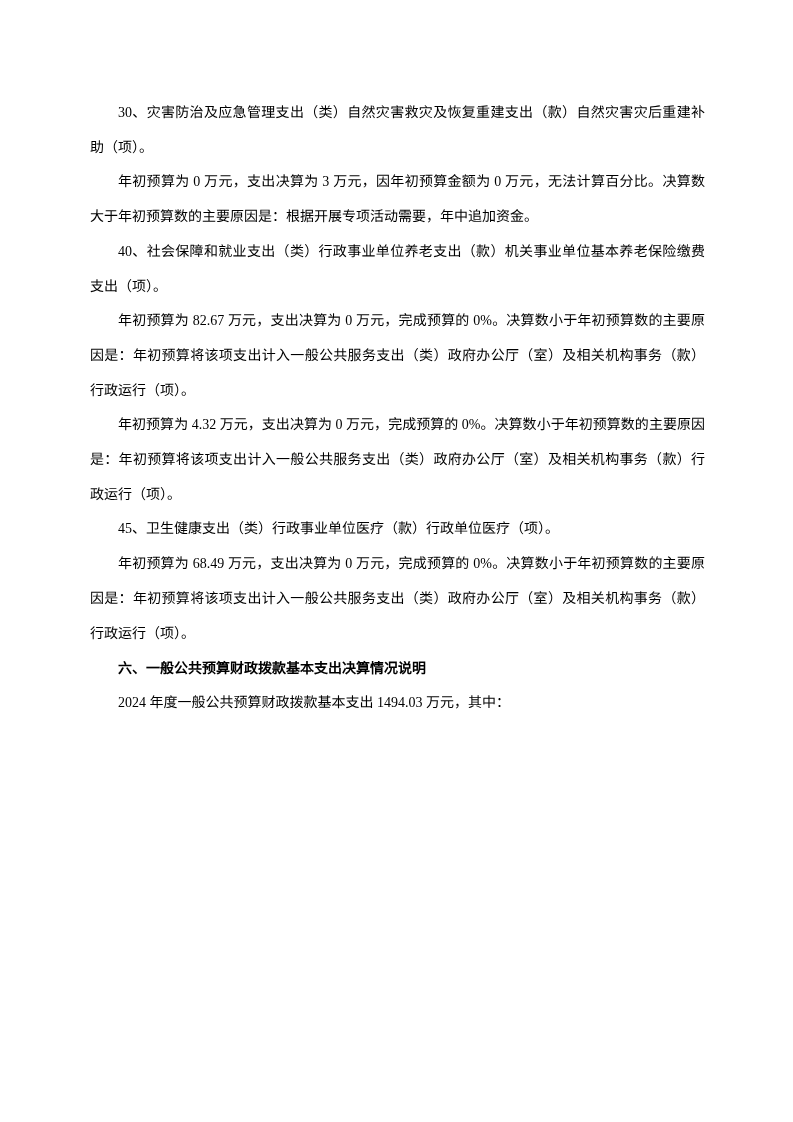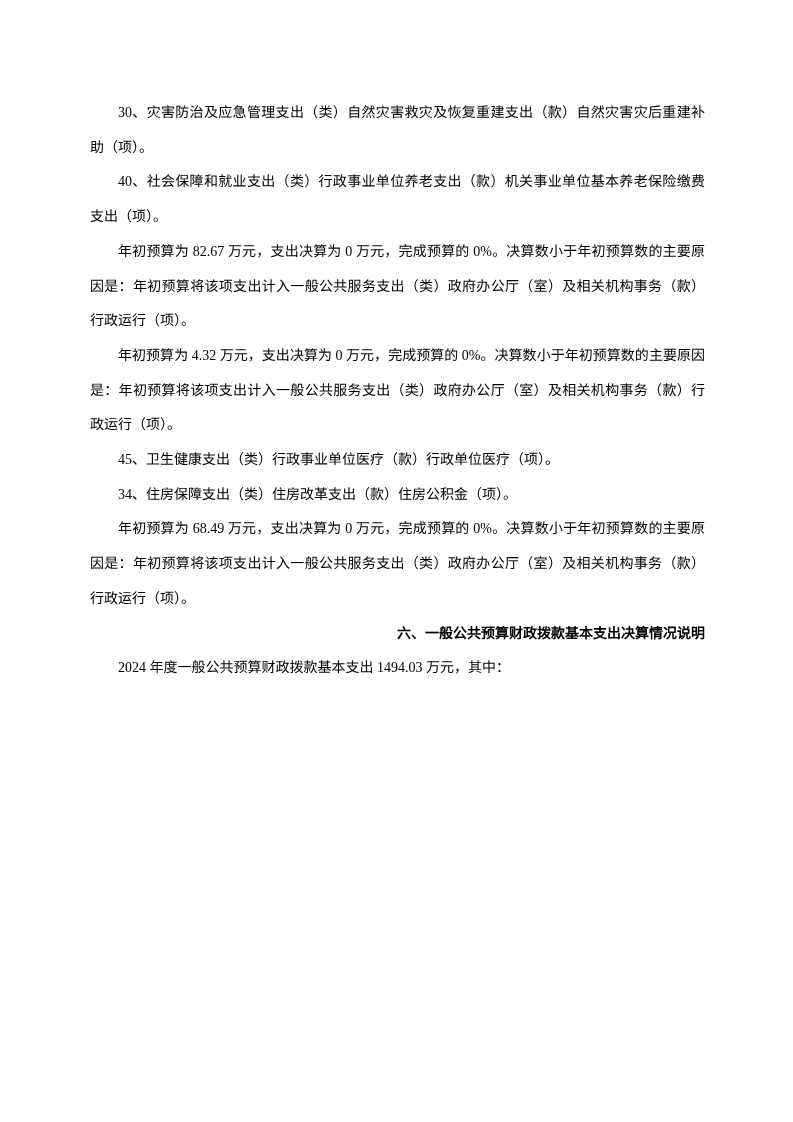--- a/index.html
+++ b/index.html
@@ -22,31 +22,31 @@
     font-family: "Liberation Serif", "DejaVu Serif", serif;
     font-size: 14px;
     line-height: 34.7px;
     color: #000000;
     text-align: justify;
     text-indent: 2em;
     line-break: strict;
     word-break: normal;
   }
   .doc-page p.heading {
-    font-family: Liberation Mono, monospace;
+    font-family: Liberation Sans, sans-serif;
     font-weight: 700;
-    text-align: right;
+    text-align: left;
   }
 </style>
 </head>
 <body>
 
 <div class="doc-page">
   <p class="body">30、灾害防治及应急管理支出（类）自然灾害救灾及恢复重建支出（款）自然灾害灾后重建补助（项）。</p>
+  <p class="body">年初预算为 0 万元，支出决算为 3 万元，因年初预算金额为 0 万元，无法计算百分比。决算数大于年初预算数的主要原因是：根据开展专项活动需要，年中追加资金。</p>
   <p class="body">40、社会保障和就业支出（类）行政事业单位养老支出（款）机关事业单位基本养老保险缴费支出（项）。</p>
   <p class="body">年初预算为 82.67 万元，支出决算为 0 万元，完成预算的 0%。决算数小于年初预算数的主要原因是：年初预算将该项支出计入一般公共服务支出（类）政府办公厅（室）及相关机构事务（款）行政运行（项）。</p>
   <p class="body">年初预算为 4.32 万元，支出决算为 0 万元，完成预算的 0%。决算数小于年初预算数的主要原因是：年初预算将该项支出计入一般公共服务支出（类）政府办公厅（室）及相关机构事务（款）行政运行（项）。</p>
   <p class="body">45、卫生健康支出（类）行政事业单位医疗（款）行政单位医疗（项）。</p>
-  <p class="body">34、住房保障支出（类）住房改革支出（款）住房公积金（项）。</p>
   <p class="body">年初预算为 68.49 万元，支出决算为 0 万元，完成预算的 0%。决算数小于年初预算数的主要原因是：年初预算将该项支出计入一般公共服务支出（类）政府办公厅（室）及相关机构事务（款）行政运行（项）。</p>
   <p class="heading">六、一般公共预算财政拨款基本支出决算情况说明</p>
   <p class="body">2024 年度一般公共预算财政拨款基本支出 1494.03 万元，其中：</p>
 </div>
 
 </body></html>

